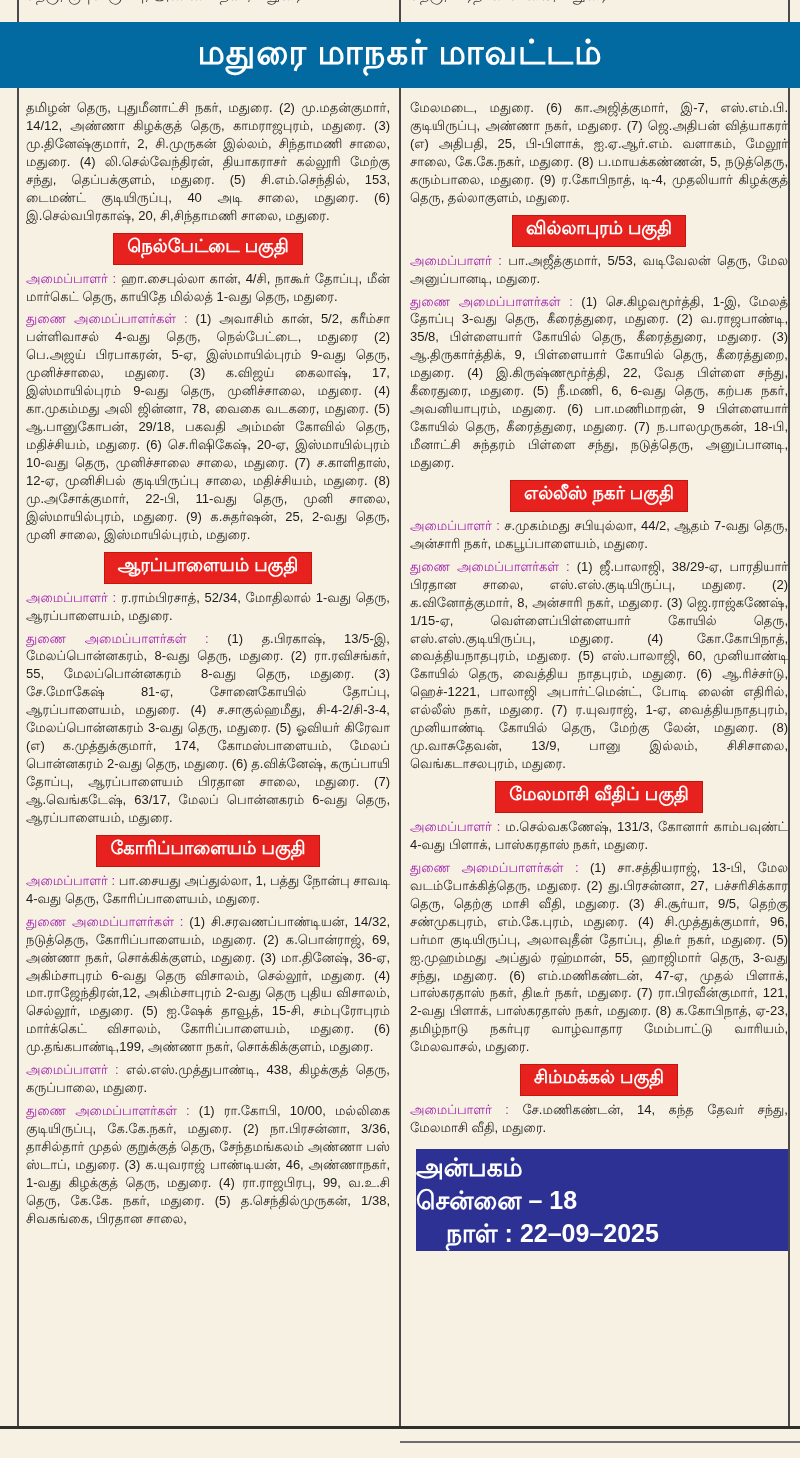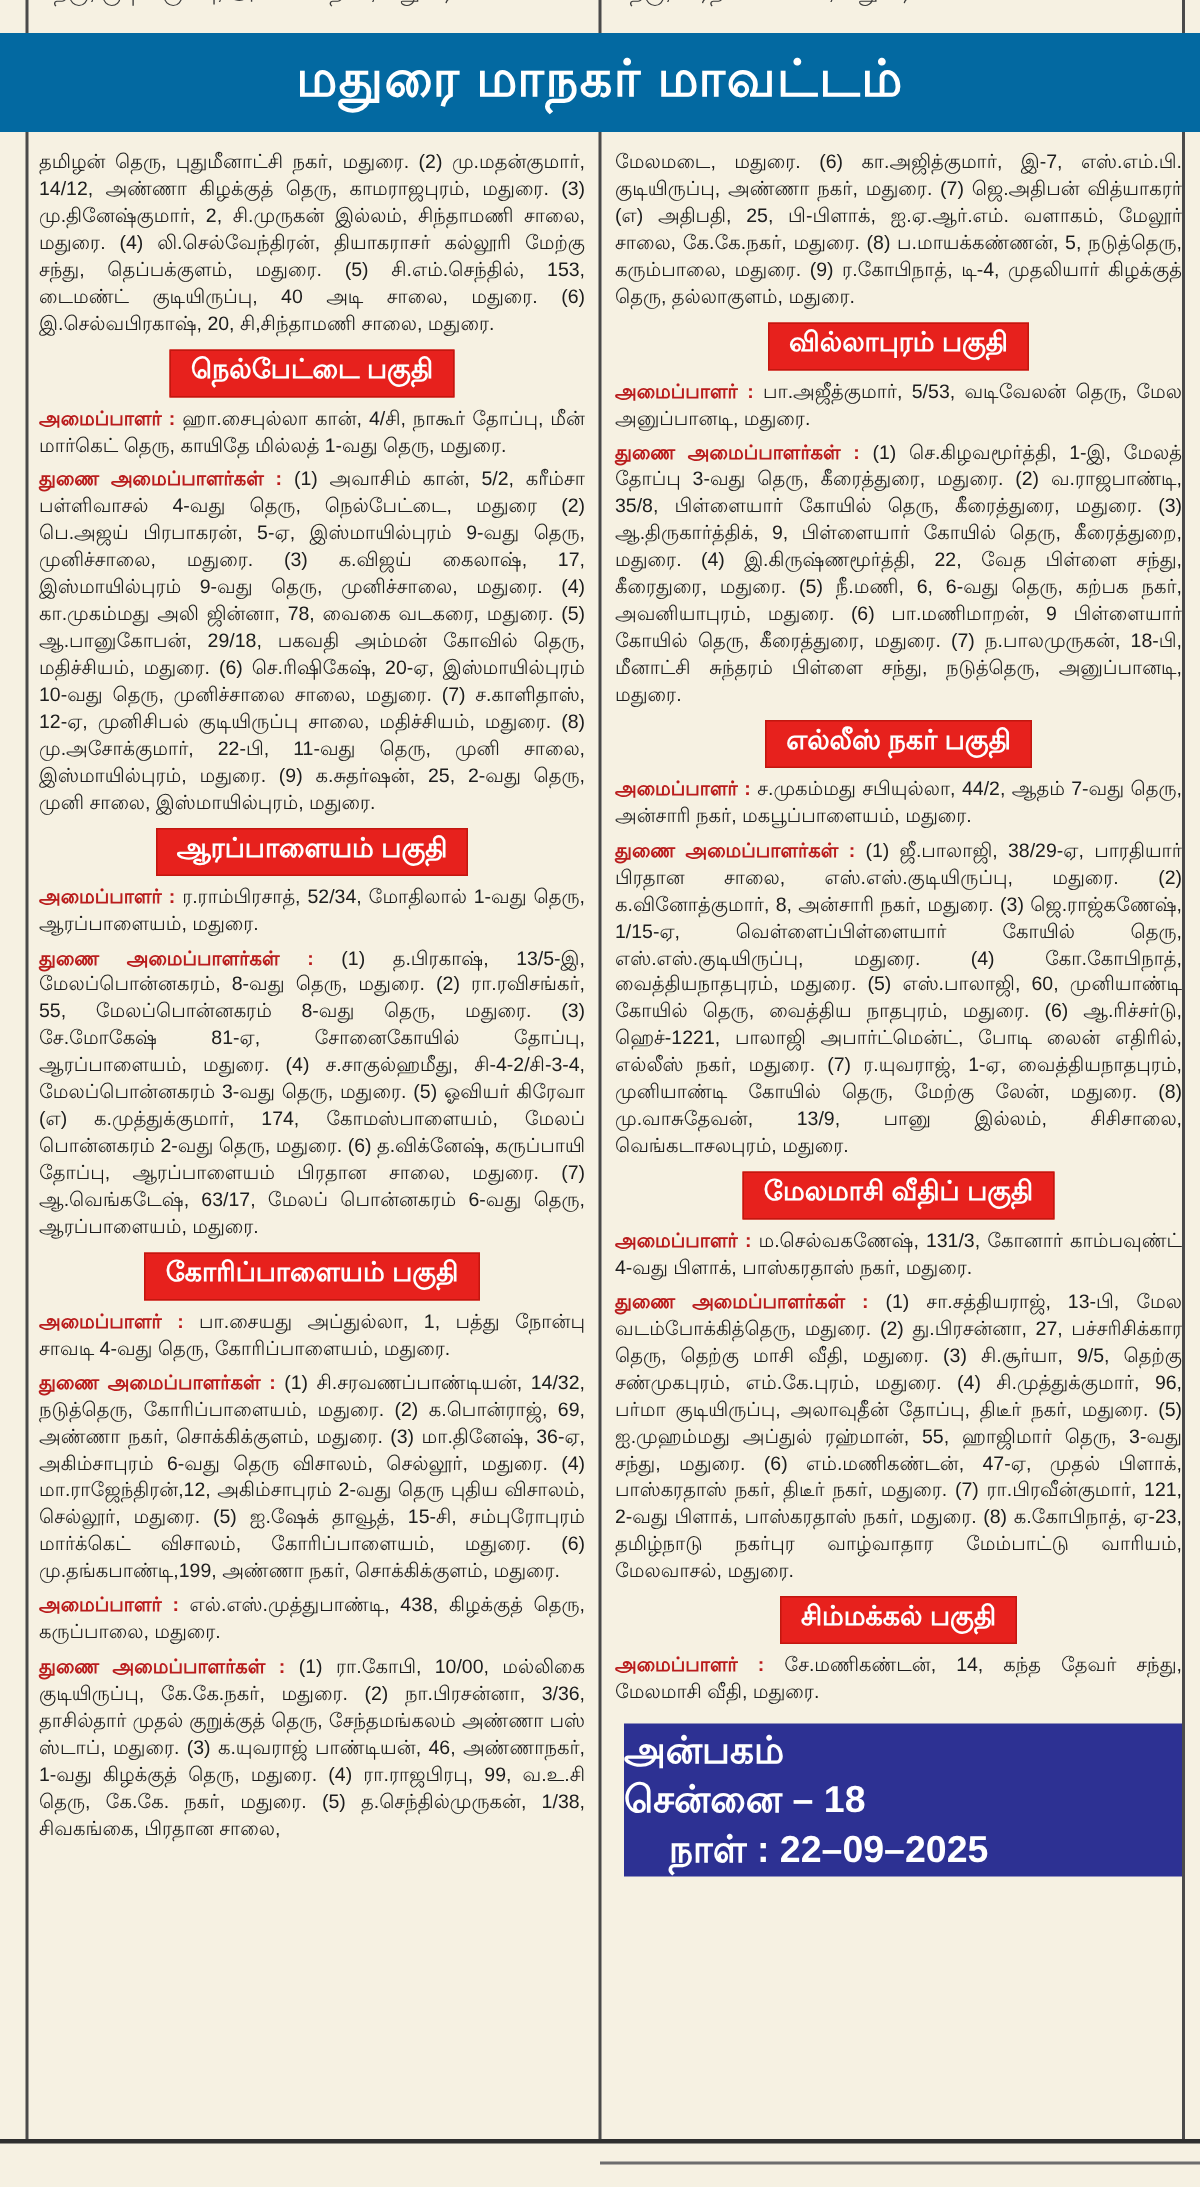--- a/index.html
+++ b/index.html
@@ -34,21 +34,21 @@
     position:absolute; top:88px; left:0; width:800px; z-index:2;
     display:grid; grid-template-columns:400px 400px;
   }
   .col.left-col  { padding:6px 10px 0 26px; }
   .col.right-col { padding:6px 12px 0 10px; }
 
   .body {
     font-size:13px; line-height:1.38; text-align:justify;
     color:#1d1d1d; margin:5px 0;
   }
-  .lbl { font-weight:bold; color:#b91c1c; }
+  .lbl { font-weight:normal; color:#a21caf; }
 
   .sec-row { text-align:center; margin:8px 0 4px; }
   .sec-head {
     display:inline-block; background:#e7211d; border:1px solid #c2170f;
     color:#ffffff; font-weight:bold; font-size:18px;
     padding:2px 13px 5px;
   }
 
   .footer-box {
     margin:12px 0 0 6px; height:102px;

